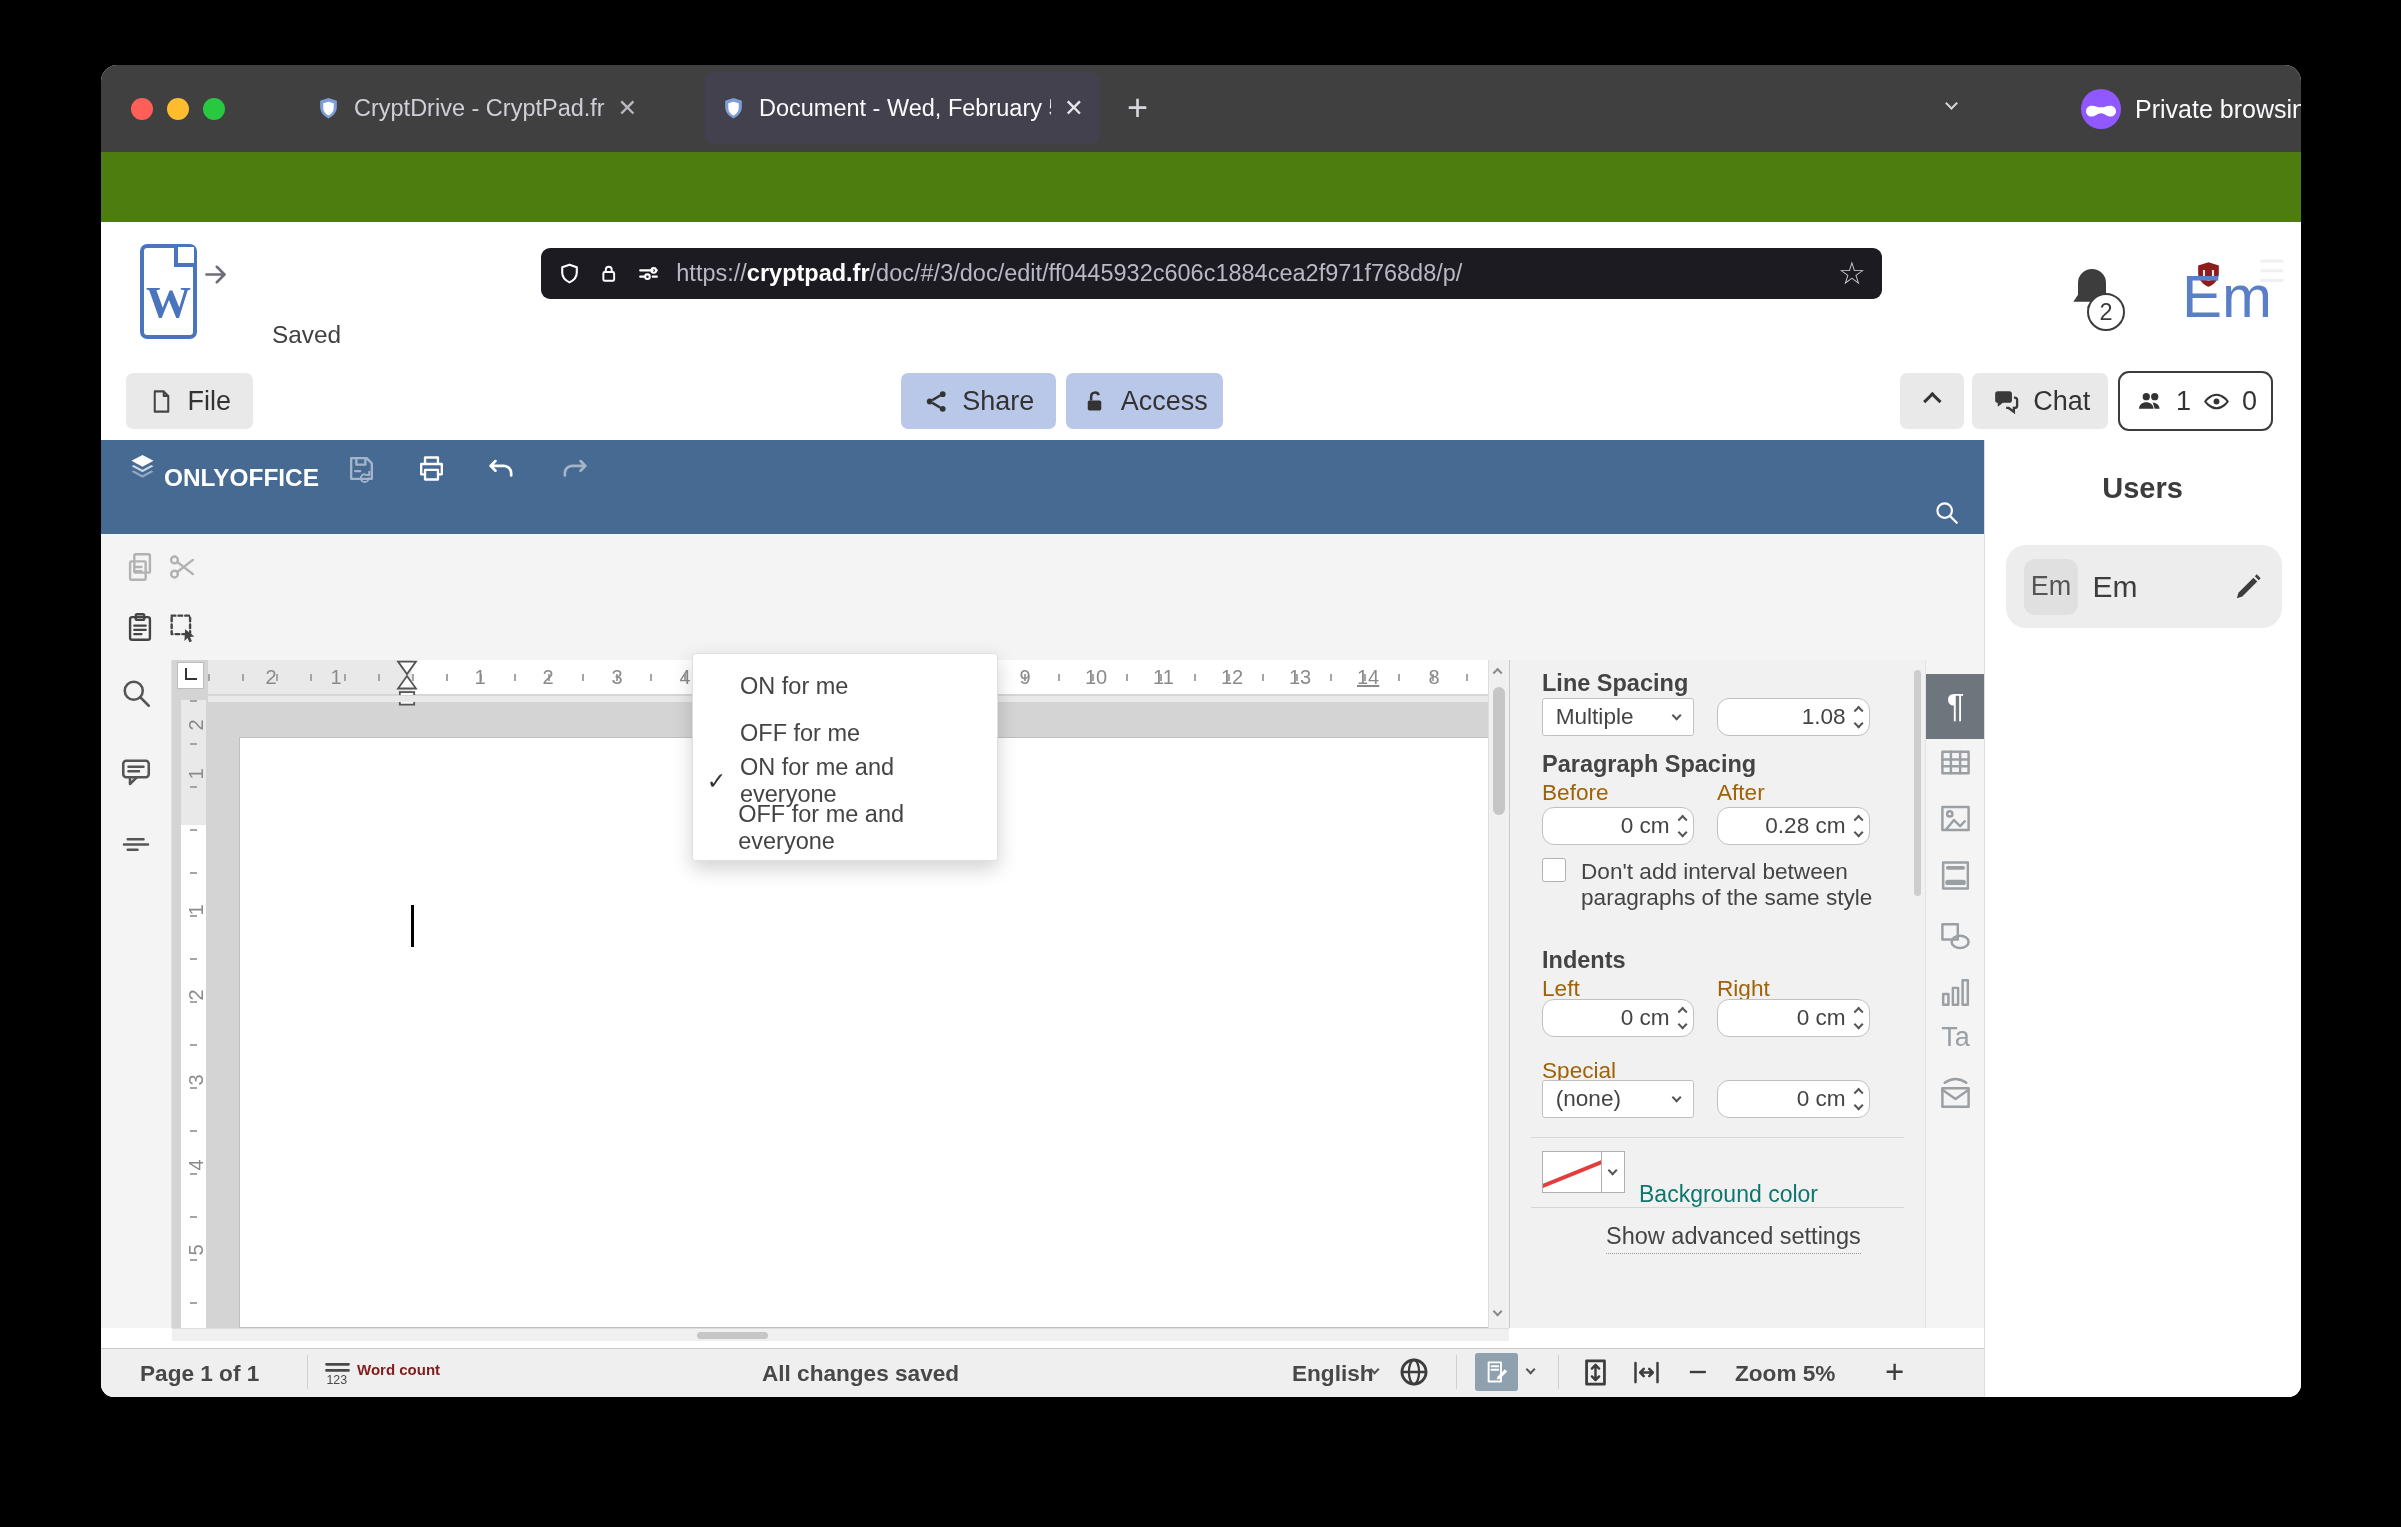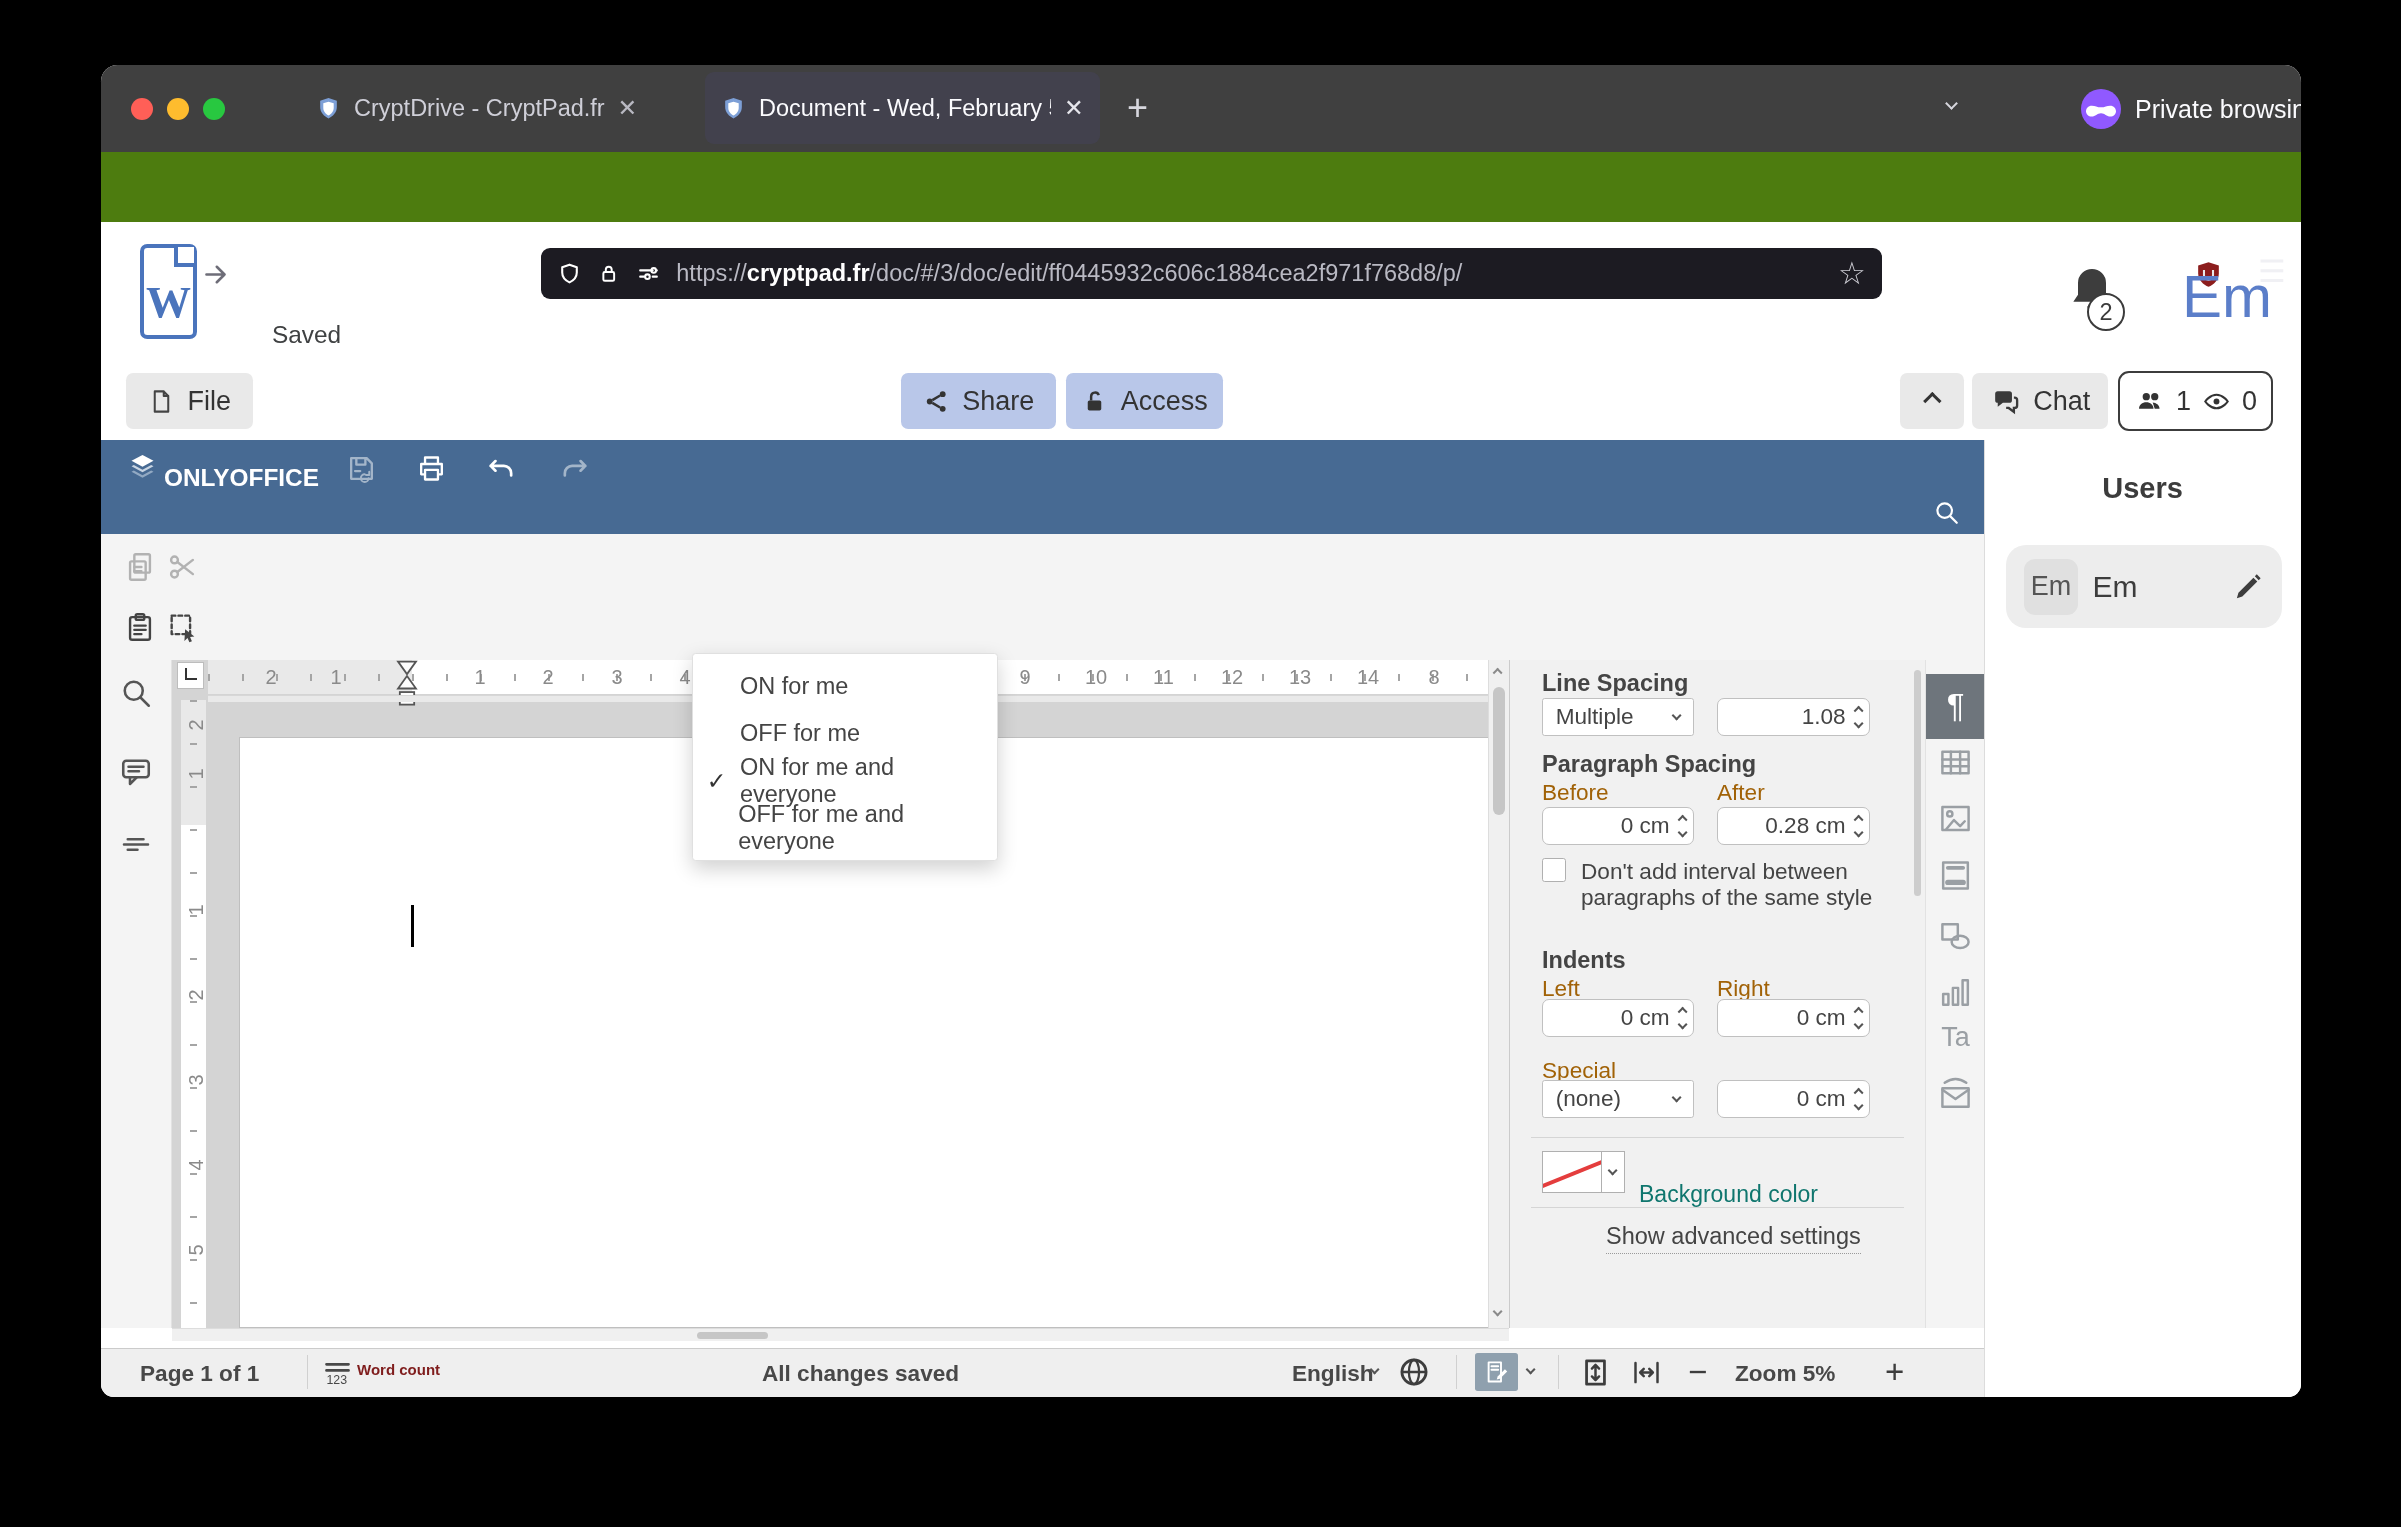--- a/index.html
+++ b/index.html
@@ -75,21 +75,21 @@
   .hsb .th{position:absolute;left:525px;top:2.7px;width:71px;height:7.2px;background:#c6c6c6;border-radius:3.6px}
   
   .menu{left:591px;top:588px;width:306px;background:#fff;border:0.9px solid #e0e0e0;border-radius:3.6px;box-shadow:0 7.2px 20px rgba(0,0,0,.18);padding:9px 0;z-index:50}
   .mi{height:47px;display:flex;align-items:center;font-size:23.5px;color:#444}
   .mi .chk{width:47px;text-align:center;font-size:23.5px;color:#333}
   
   .rpanel{left:1408px;top:595px;width:416px;height:668px;background:#f1f1f1;border-left:0.9px solid #cbcbcb}
   .plabel{font-size:23.5px;font-weight:700;color:#444}
   .pslabel{font-size:22.6px;color:#a16207}
   .sel{height:38px;background:#fff;border:0.9px solid #c0c0c0;border-radius:2.7px;display:flex;align-items:center;padding:0 12.7px;font-size:22.6px;color:#444;justify-content:space-between}
-  .spin{height:38px;background:#fff;border:0.9px solid #c0c0c0;border-radius:7px;display:flex;align-items:center;justify-content:flex-end;font-size:22.6px;color:#444;padding-right:7.2px;gap:9px}
+  .spin{height:38px;background:#fff;border:0.9px solid #c0c0c0;border-radius:12px;display:flex;align-items:center;justify-content:flex-end;font-size:22.6px;color:#444;padding-right:7.2px;gap:9px}
   .spa{display:flex;flex-direction:column;gap:6.3px;align-items:center}
   .spa .cv{width:7.2px;height:7.2px;border-width:2.3px;color:#555}
   .selcv{color:#555}
   .cbx{width:24.4px;height:24.4px;background:#fff;border:0.9px solid #b0b0b0;border-radius:2.7px}
   .hrline{height:0.9px;background:#d5d5d5}
   .swatch{width:60px;height:42px;background:#fff;border:0.9px solid #b0b0b0;position:relative;overflow:hidden}
   .swatch i{position:absolute;left:-5.4px;right:-5.4px;top:50%;height:3.6px;background:#e43d3d;transform:rotate(-22deg)}
   .swcv{width:22.6px;height:42px;border:0.9px solid #b0b0b0;border-left:none;display:flex;align-items:center;justify-content:center;background:#fff}
   .advlink{font-size:23.5px;color:#444;border-bottom:1.8px dotted #9a9a9a;padding-bottom:2.7px}
   .pscroll{left:1811px;top:601px;width:11px;height:657px}
@@ -453,21 +453,21 @@
         <span class="hnum" style="left: 468px;">4</span>
         <span class="hnum" style="left: 536px;">5</span>
         <span class="hnum" style="left: 604px;">6</span>
         <span class="hnum" style="left: 672px;">7</span>
         <span class="hnum" style="left: 740px;">8</span>
         <span class="hnum" style="left: 808px;">9</span>
         <span class="hnum" style="left: 877px;">10</span>
         <span class="hnum" style="left: 945px;">11</span>
         <span class="hnum" style="left: 1013px;">12</span>
         <span class="hnum" style="left: 1081px;">13</span>
-        <span class="hnum" style="left: 1149px;">14</span>
+        <span class="hnum" style="left: 1149px; text-decoration: underline;">14</span>
         <span class="hnum" style="left: 1217px;">8</span>
       </div>
     <svg class="a" style="left:188px;top:-1.8px" width="22" height="52" viewBox="0 0 24 58">
         <path d="M2 4h20L12 18zM12 20 2 34h20z" fill="#fdfdfd" stroke="#555" stroke-width="2"></path>
         <rect x="4" y="38" width="16" height="14" fill="#fdfdfd" stroke="#555" stroke-width="2"></rect>
       </svg>
   </div>
   <div class="a hsub"></div>
 
   <div class="a vruler">

